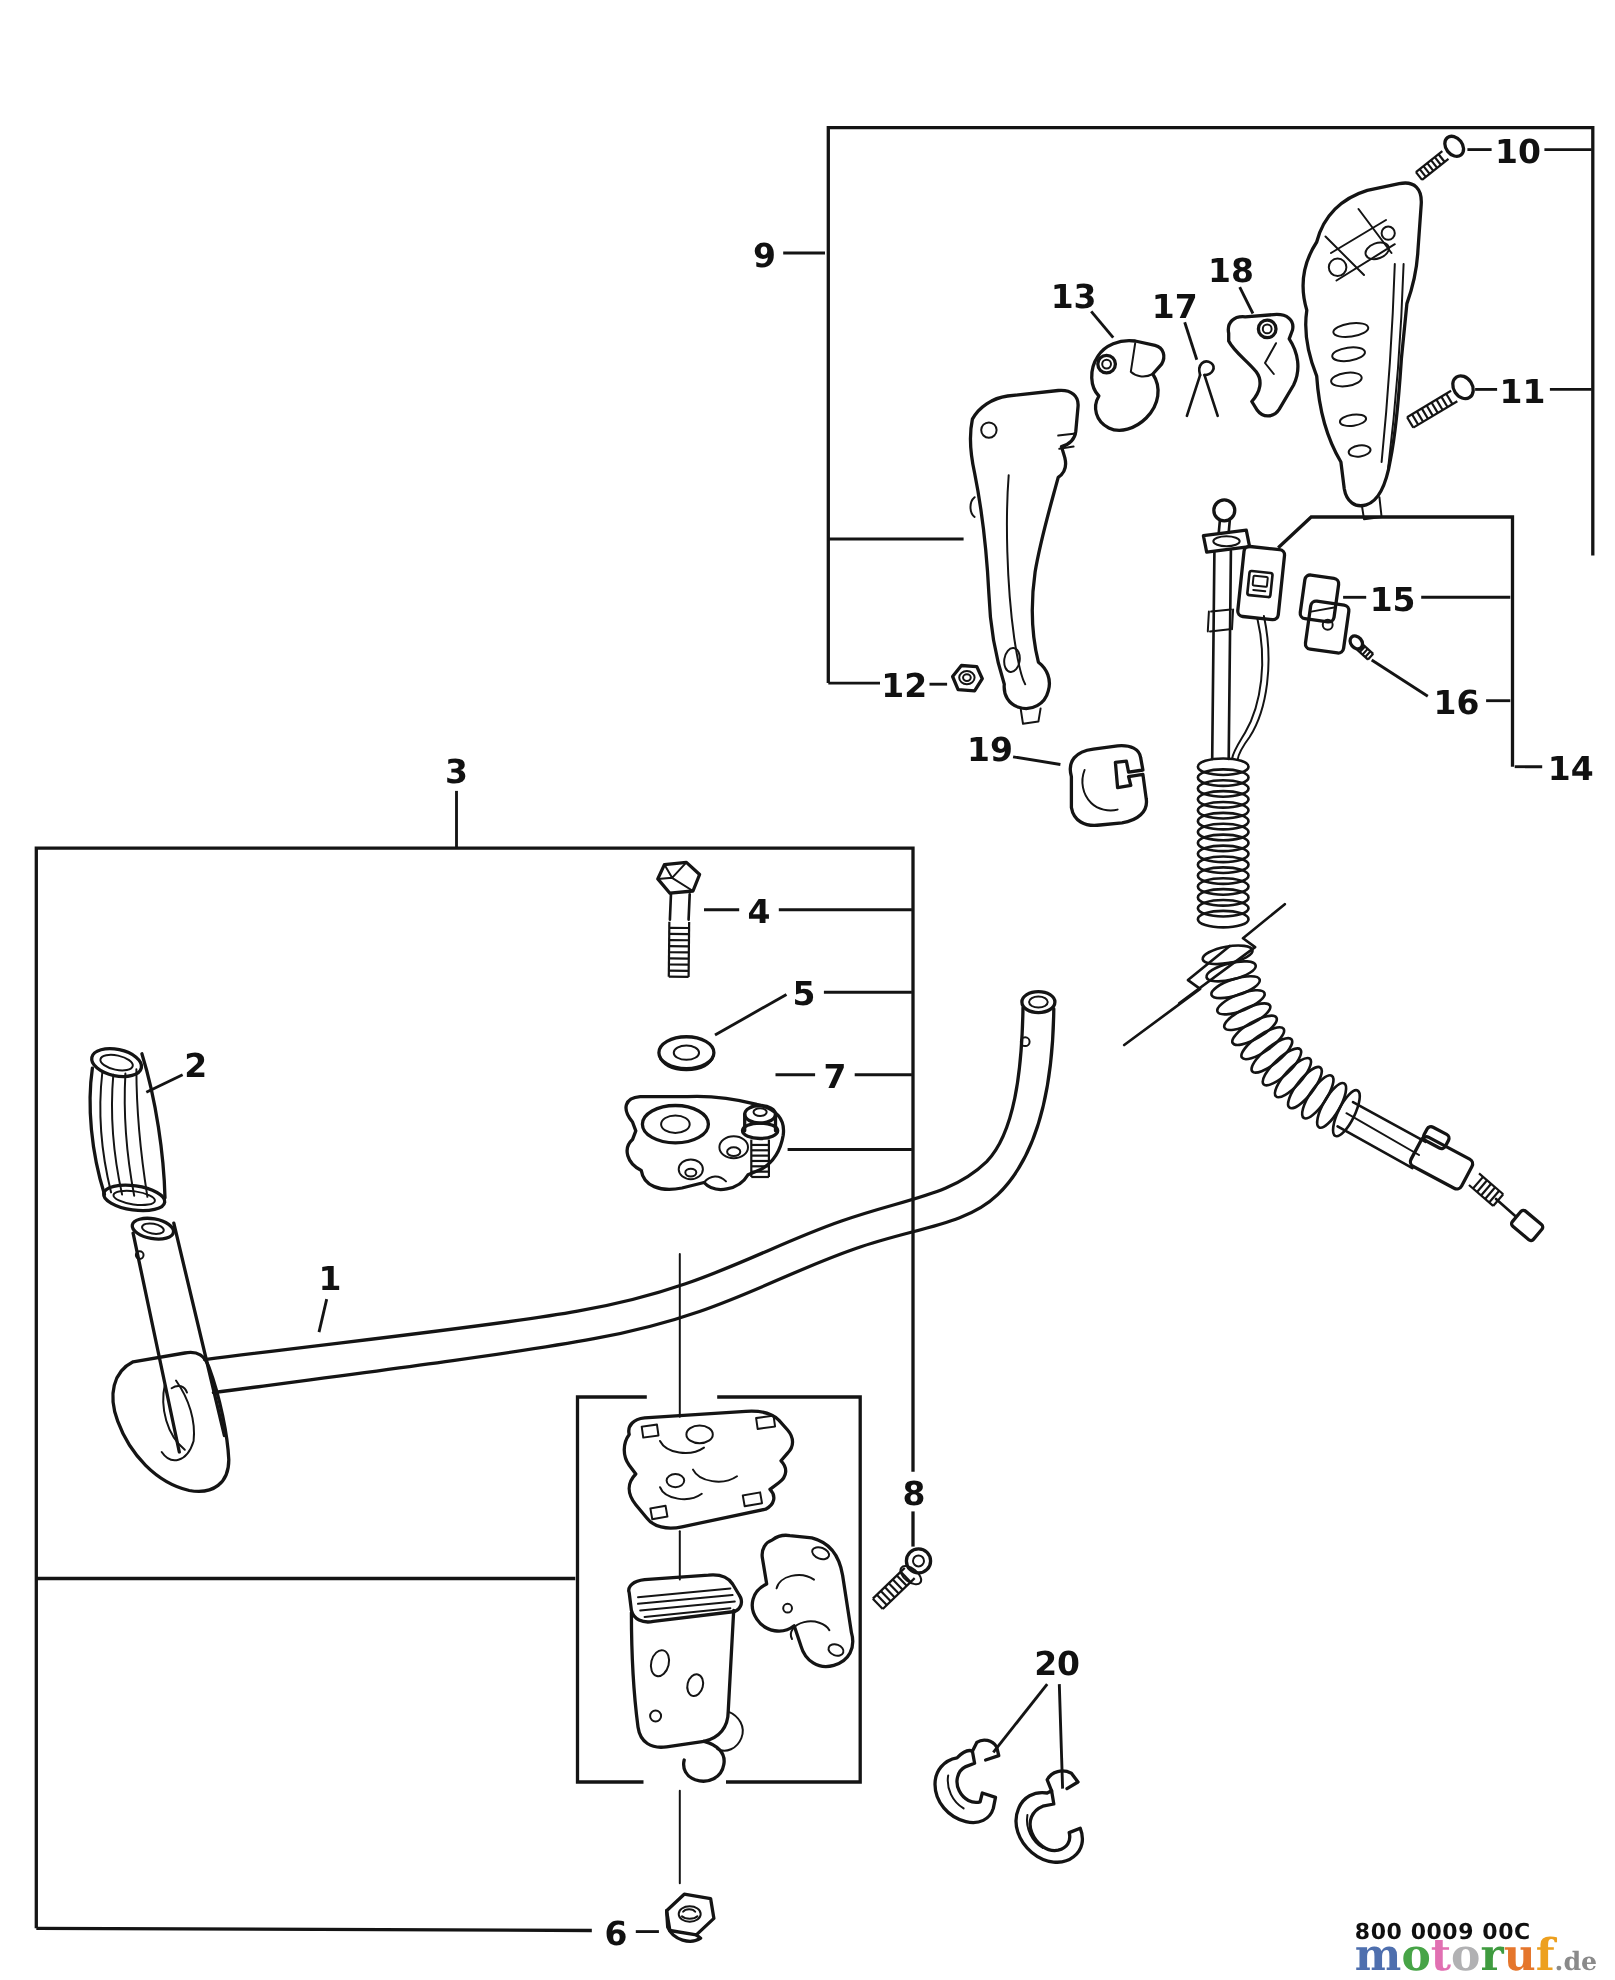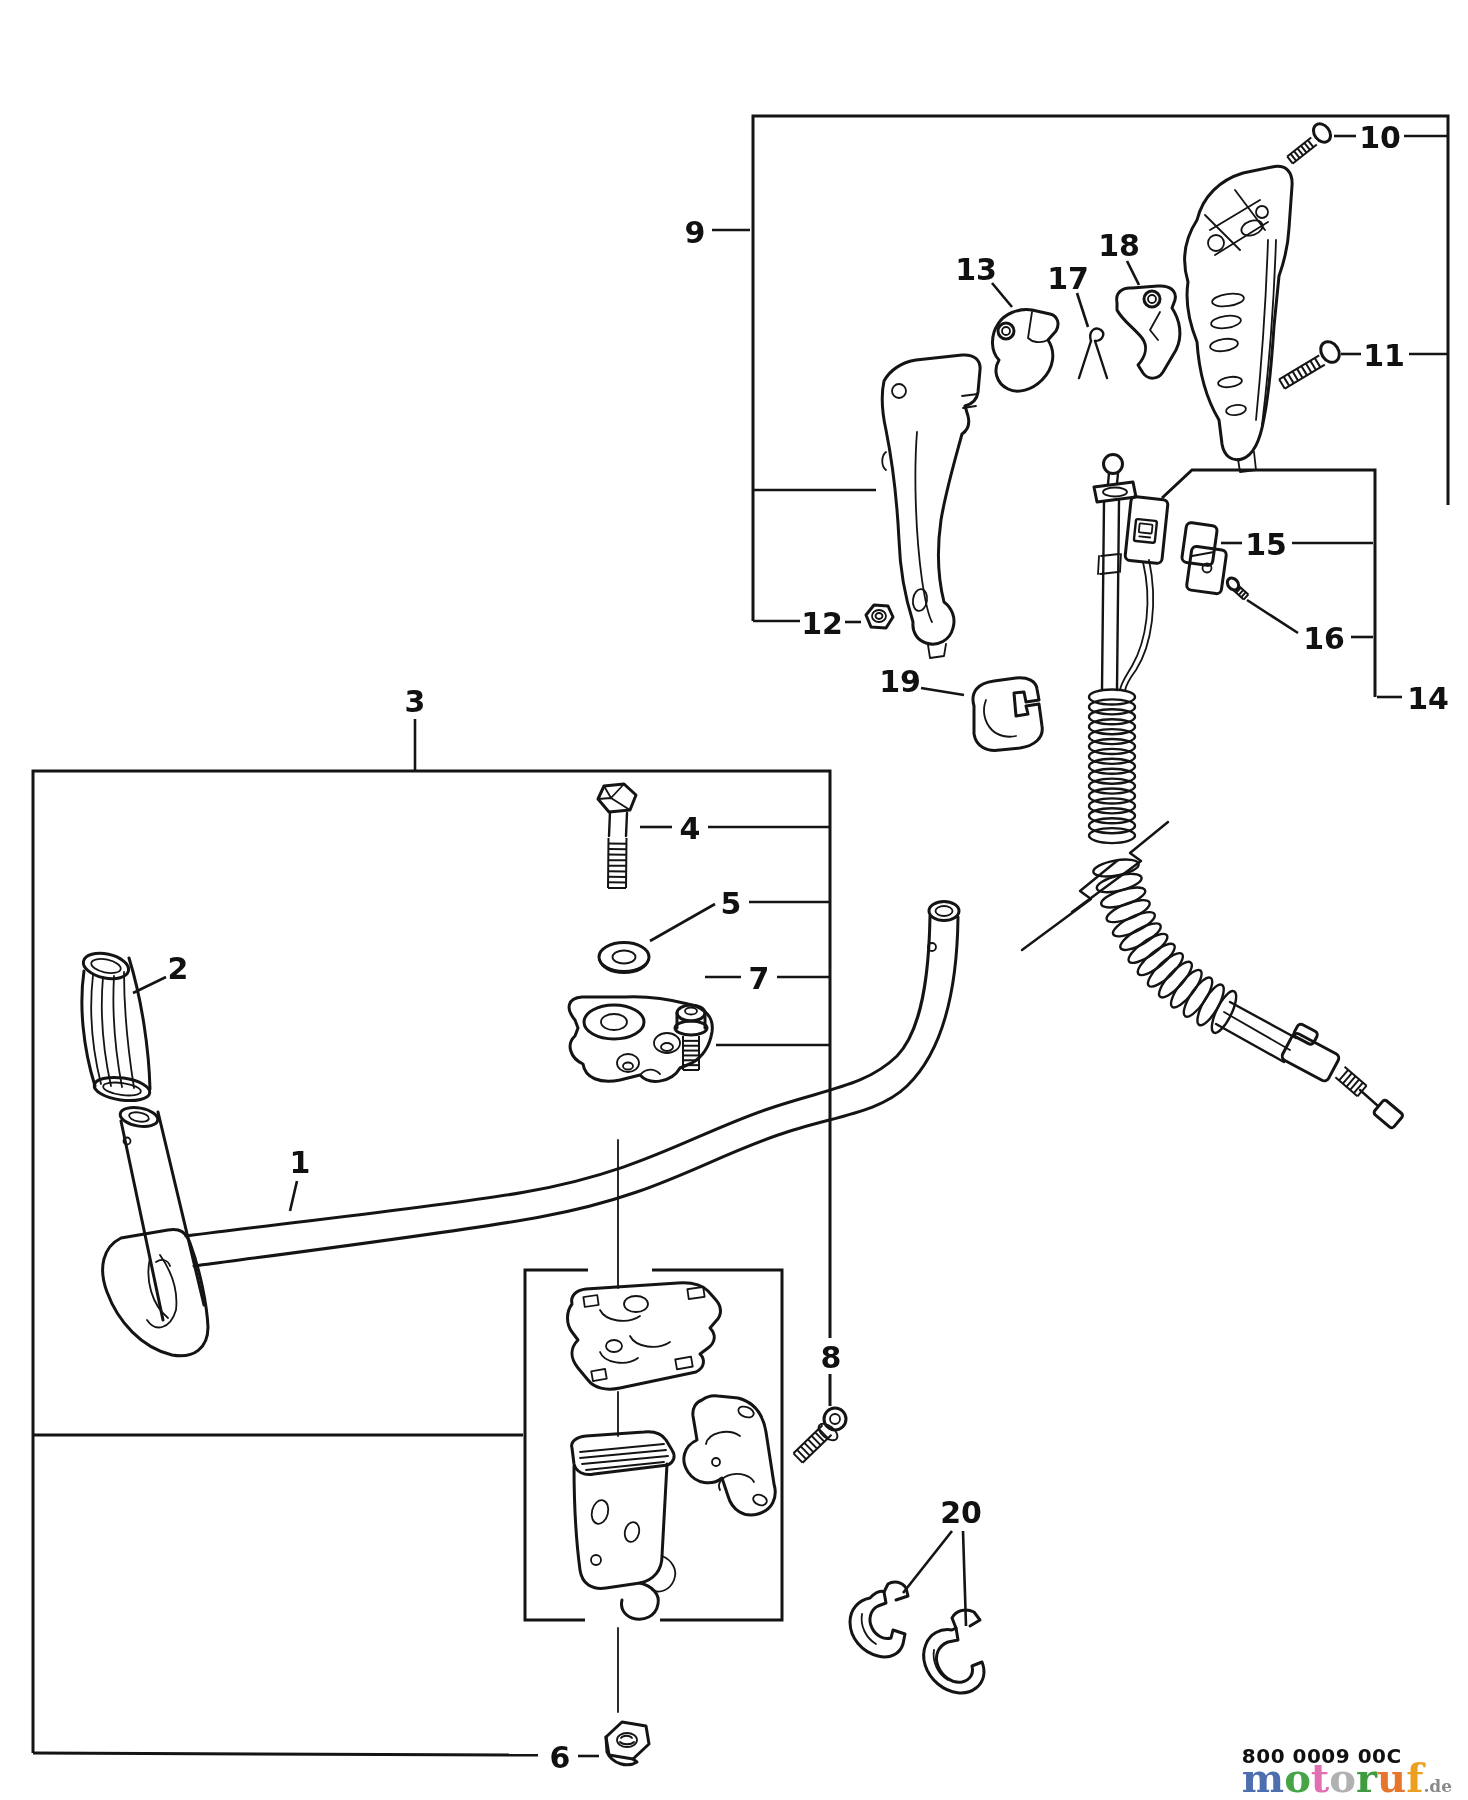--- a/index.html
+++ b/index.html
@@ -11,21 +11,21 @@
   .outline{stroke:#141414;fill:none;stroke-width:3;stroke-linecap:round;stroke-linejoin:round;}
   .thin{stroke:#141414;fill:none;stroke-width:1.8;stroke-linecap:round;stroke-linejoin:round;}
   .mid{stroke:#141414;fill:none;stroke-width:2.4;stroke-linecap:round;stroke-linejoin:round;}
   .box{stroke:#141414;fill:none;stroke-width:3;stroke-linejoin:miter;}
   .leader{stroke:#141414;fill:none;stroke-width:2.6;stroke-linecap:butt;}
   .footer{position:absolute;right:16px;bottom:2px;text-align:left;line-height:1;}
   .part-code{font-family:"DejaVu Sans","Liberation Sans",sans-serif;font-weight:bold;
              font-size:20px;color:#101010;letter-spacing:.5px;margin-right:10px;margin-bottom:-8px;position:relative;z-index:2;}
   .logo{font-family:"DejaVu Serif","Liberation Serif",serif;font-weight:bold;font-size:40px;
         letter-spacing:0px;position:relative;z-index:1;}
-  .logo .tld{font-size:17px;color:#8a8a8a;font-weight:bold;}
+  .logo .tld{font-size:23px;color:#8a8a8a;font-weight:bold;}
 </style>
 </head>
 <body>
 
 <div class="stage">
 <svg id="dsvg" width="1468" height="1800" viewBox="0 0 1468 1800">
 
   <g>
     <path class="box" d="M753,621 L753,116 L1448,116 L1448,505"></path>
     <path class="leader" d="M753,490 L876,490"></path>

